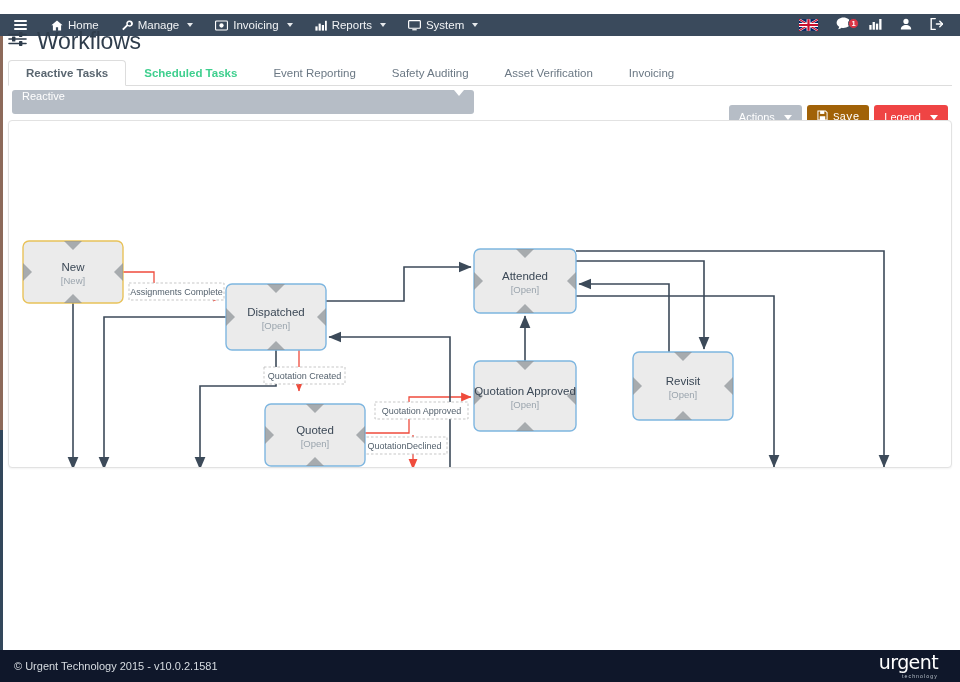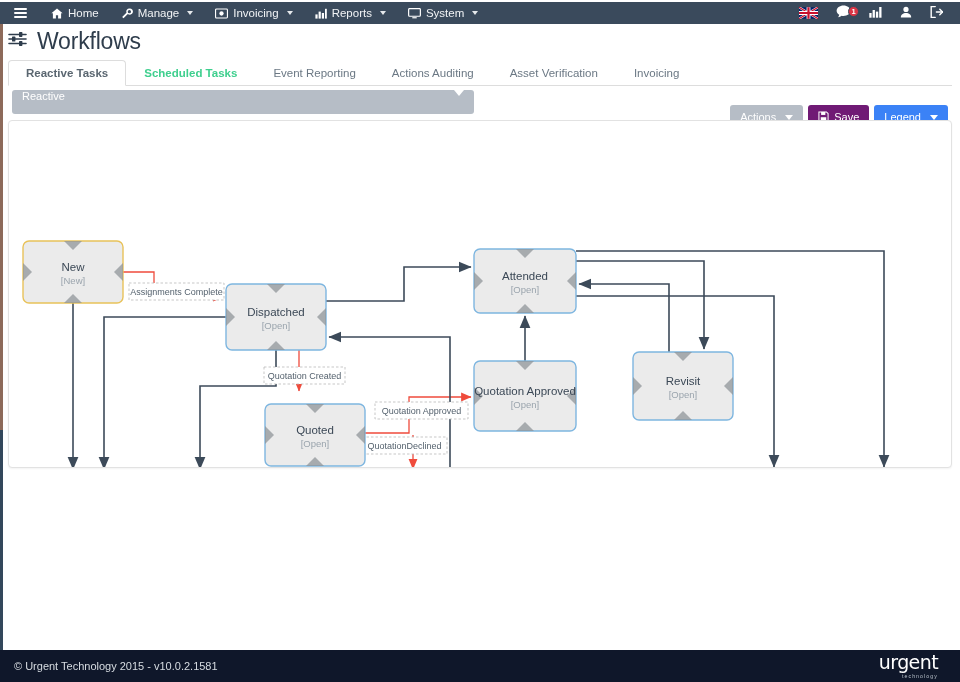--- a/index.html
+++ b/index.html
@@ -17,21 +17,21 @@
     position:absolute; left:0; top:22px; width:3px; height:660px;
     background:#8d6a5a;
   }
   .left-strip-dark {
     position:absolute; left:0; top:430px; width:3px; height:252px;
     background:#33475b;
   }
 
   
   .topnav {
-    position:absolute; left:0; top:2px; width:960px; height:22px;
+    position:absolute; left:0; top:14px; width:960px; height:22px;
     background:#3a4a5c;
     display:flex; align-items:center;
   }
   .nav-burger {
     width:40px; height:22px; display:flex; align-items:center; justify-content:center;
     color:#fff;
   }
   .nav-burger .bars { display:block; width:13px; }
   .nav-burger .bars i { display:block; height:1.5px; background:#fff; margin:2.5px 0; border-radius:1px;}
   .nav-item {
@@ -101,22 +101,22 @@
     width:0;height:0;border-left:5px solid transparent;border-right:5px solid transparent;
     border-top:6px solid #fff;
   }
   .tb-right { position:absolute; right:4px; top:15px; display:flex; gap:5px; }
   .btn {
     height:24px; border-radius:3px; border:none;
     display:flex; align-items:center; gap:5px; padding:0 10px;
     font-size:11px; color:#fff; white-space:nowrap;
   }
   .btn-grey  { background:#b6bdc6; }
-  .btn-green { background:#701a75; }
-  .btn-blue  { background:#3b82f6; }
+  .btn-green { background:#a16207;font-family:Liberation Mono, monospace; }
+  .btn-blue  { background:#ef4444; }
   .btn .caret-w {
     width:0;height:0;border-left:4px solid transparent;border-right:4px solid transparent;
     border-top:5px solid #fff; margin-left:4px;
   }
 
   
   .canvas-panel {
     position:absolute; left:8px; top:120px; width:944px; height:348px;
     background:#fff; border:1px solid #e2e2e2; border-radius:4px;
     box-shadow:0 1px 2px rgba(0,0,0,.05);
@@ -289,21 +289,21 @@
       <div class="tab active">
         <span>Reactive Tasks</span>
       </div>
       <div class="tab hl">
         <span>Scheduled Tasks</span>
       </div>
       <div class="tab">
         <span>Event Reporting</span>
       </div>
       <div class="tab">
-        <span>Actions Auditing</span>
+        <span>Safety Auditing</span>
       </div>
       <div class="tab">
         <span>Asset Verification</span>
       </div>
       <div class="tab">
         <span>Invoicing</span>
       </div>
     </div>
 
   <div class="toolbar">

